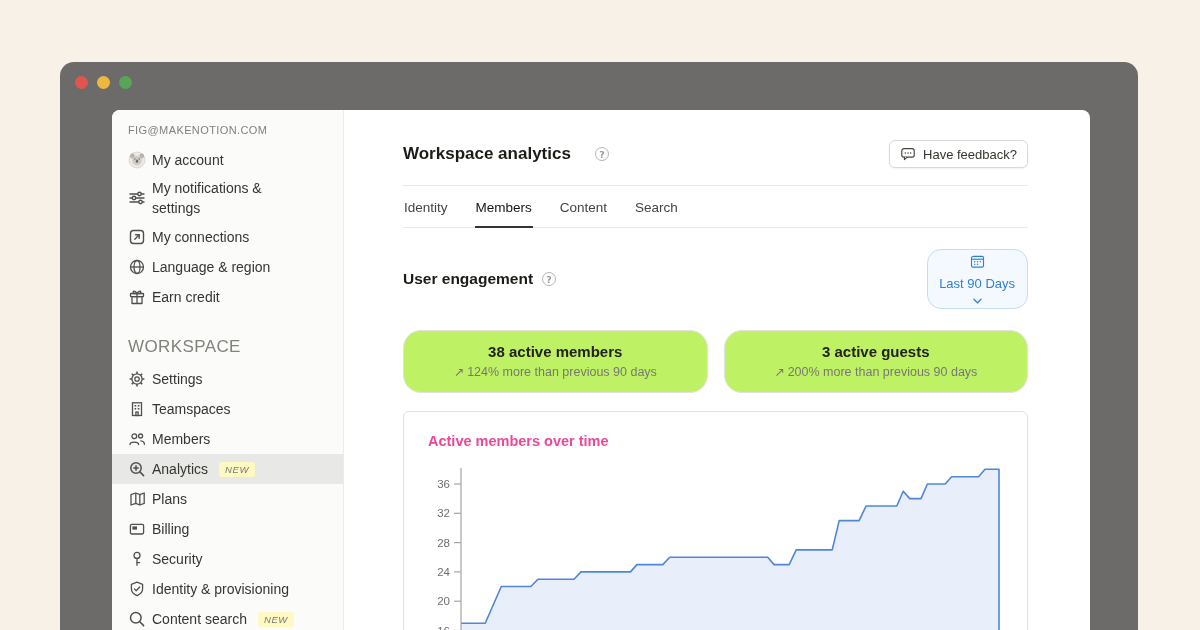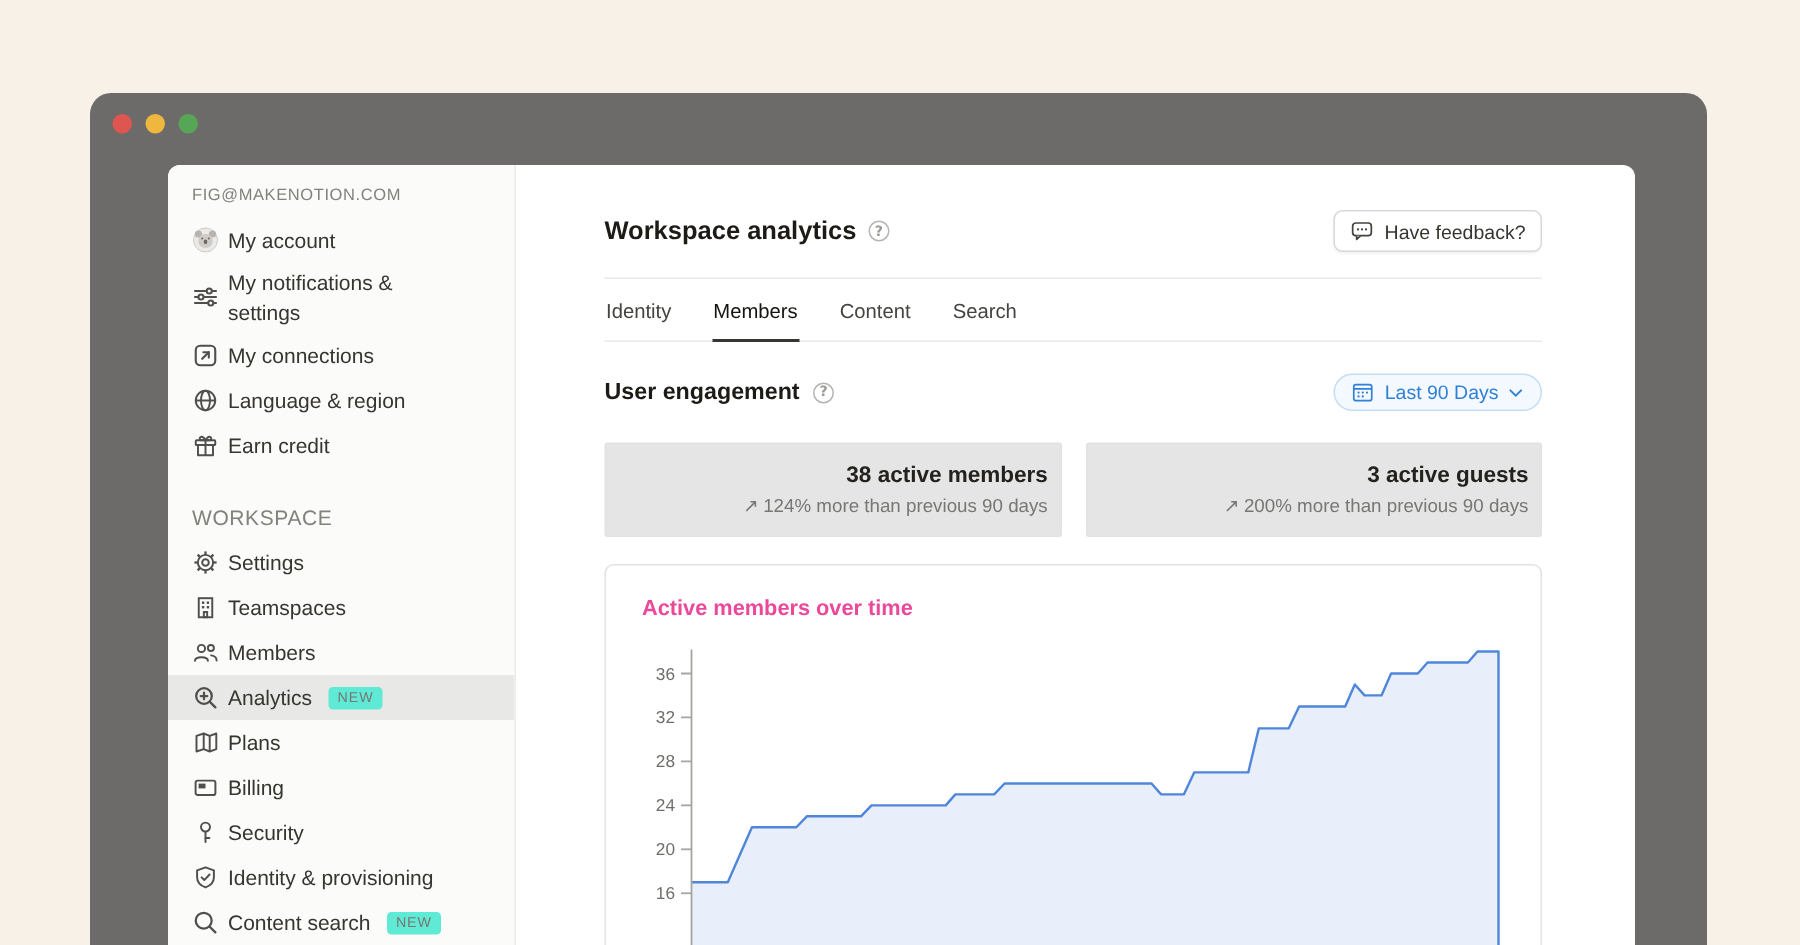--- a/index.html
+++ b/index.html
@@ -25,53 +25,53 @@
     width:232px; flex:none; background:#fbfbfa; border-right:1px solid #ebebea;
     padding-top:14px; font-size:14px; overflow:hidden;
   }
   .sb-email { padding:0 16px; font-size:11px; color:#82827c; letter-spacing:.4px; margin-bottom:9px; }
   .sb-item { display:flex; align-items:center; gap:6px; padding:0 16px; height:30px; cursor:pointer; }
   .sb-item.multiline { height:auto; padding-top:3px; padding-bottom:4px;align-items:center; }
   .sb-item.multiline .sb-label { max-width:152px; line-height:20px; }
   .sb-item svg { width:18px; height:18px; flex:none; color:#514f4b; }
   .sb-item.selected { background:#e8e8e6; }
   .sb-item.selected .sb-label { font-weight:400; }
-  .sb-section { padding:0 16px; font-size:14px; color:#82827c; letter-spacing:.4px; margin:25px 0 7px; }
+  .sb-section { padding:0 16px; font-size:17px; color:#82827c; letter-spacing:.4px; margin:25px 0 7px; }
   .badge {
-    font-size:9.5px; font-weight:500; color:#787774; background:#5eead4;
-    border-radius:3px; padding:2px 6px; letter-spacing:.6px; margin-left:5px; white-space:nowrap;
+    font-size:9.5px; font-weight:500; color:#787774; background:#fef9c3;
+    border-radius:3px; padding:2px 6px; letter-spacing:.6px; margin-left:5px; white-space:nowrap;font-style:italic;
   }
   
   .main { flex:1; padding:0 62px 0 59px; overflow:hidden; }
   .main-header { display:flex; justify-content:space-between; align-items:center; padding-top:30px; }
-  .page-title { font-size:17px; font-weight:700; color:#1d1b16; display:flex; align-items:center; gap:8px; }
+  .page-title { font-size:17px; font-weight:700; color:#1d1b16; display:flex; align-items:center; gap:24px; }
   .help {
     width:14px; height:14px; border-radius:50%; border:1px solid #b5b4b0; color:#9b9a97;
     font-size:9.5px; font-weight:700; display:inline-flex; align-items:center; justify-content:center;
     font-family:"DejaVu Sans",sans-serif;
   }
   .feedback-btn {
     display:flex; align-items:center; gap:7px; border:1px solid #d9d8d5; background:#fff;
     border-radius:6px; padding:5px 10px; font-size:13px; color:#37352f; cursor:pointer;
     box-shadow:0 1px 2px rgba(0,0,0,.05);
   }
   .feedback-btn svg { width:16px; height:16px; color:#46443f; }
   .divider { height:1px; background:#e9e9e7; margin-top:17px; }
   .tabs { display:flex; gap:26px; border-bottom:1px solid #e9e9e7; }
   .tab { padding:14px 1px 11px; font-size:13.5px; color:#454440; margin-bottom:-1px; cursor:pointer; border-bottom:2px solid transparent; }
   .tab.selected { color:#15140f; border-bottom-color:#37352f; }
   .engagement-header { display:flex; justify-content:space-between; align-items:center; margin-top:21px; }
   .section-title { font-size:15.5px; font-weight:700; color:#1d1b16; display:flex; align-items:center; gap:9px;text-align:center; }
   .pill {
     display:flex; align-items:center; gap:7px; background:#f3f9fe; border:1px solid #c2ddf5;
-    border-radius:14px; padding:4px 12px 4px 11px; font-size:13px; color:#2f80d6; cursor:pointer;
+    border-radius:14px; padding:4px 12px 4px 11px; font-size:13px; color:#2f80d6; cursor:pointer;flex-direction:column;
   }
   .pill svg { color:#2f80d6; }
   .cards { display:flex; gap:16px; margin-top:21px; }
-  .card { flex:1; border:1px solid #e3e2e0; border-radius:2px; text-align:right; padding:12px 8px 13px; background:#e5e5e5; }
+  .card { flex:1; border:1px solid #e3e2e0; border-radius:18px; text-align:center; padding:12px 8px 13px; background:#bef264; }
   .card-value { font-size:15px; font-weight:700; color:#24221d; }
   .card-delta { font-size:12.5px; color:#787774; margin-top:4px; }
   .trend-arrow { margin-right:3px; font-family:"DejaVu Sans",sans-serif; }
   .chart-card { border:1px solid #e3e2e0; border-radius:6px; margin-top:18px; padding:21px 24px 0; height:300px; background:#fff; }
   .chart-title { font-size:14.5px; font-weight:700; color:#ec4899; }
   #chart-svg { display:block; margin-top:13px; }
 </style>
 </head>
 <body>
 

